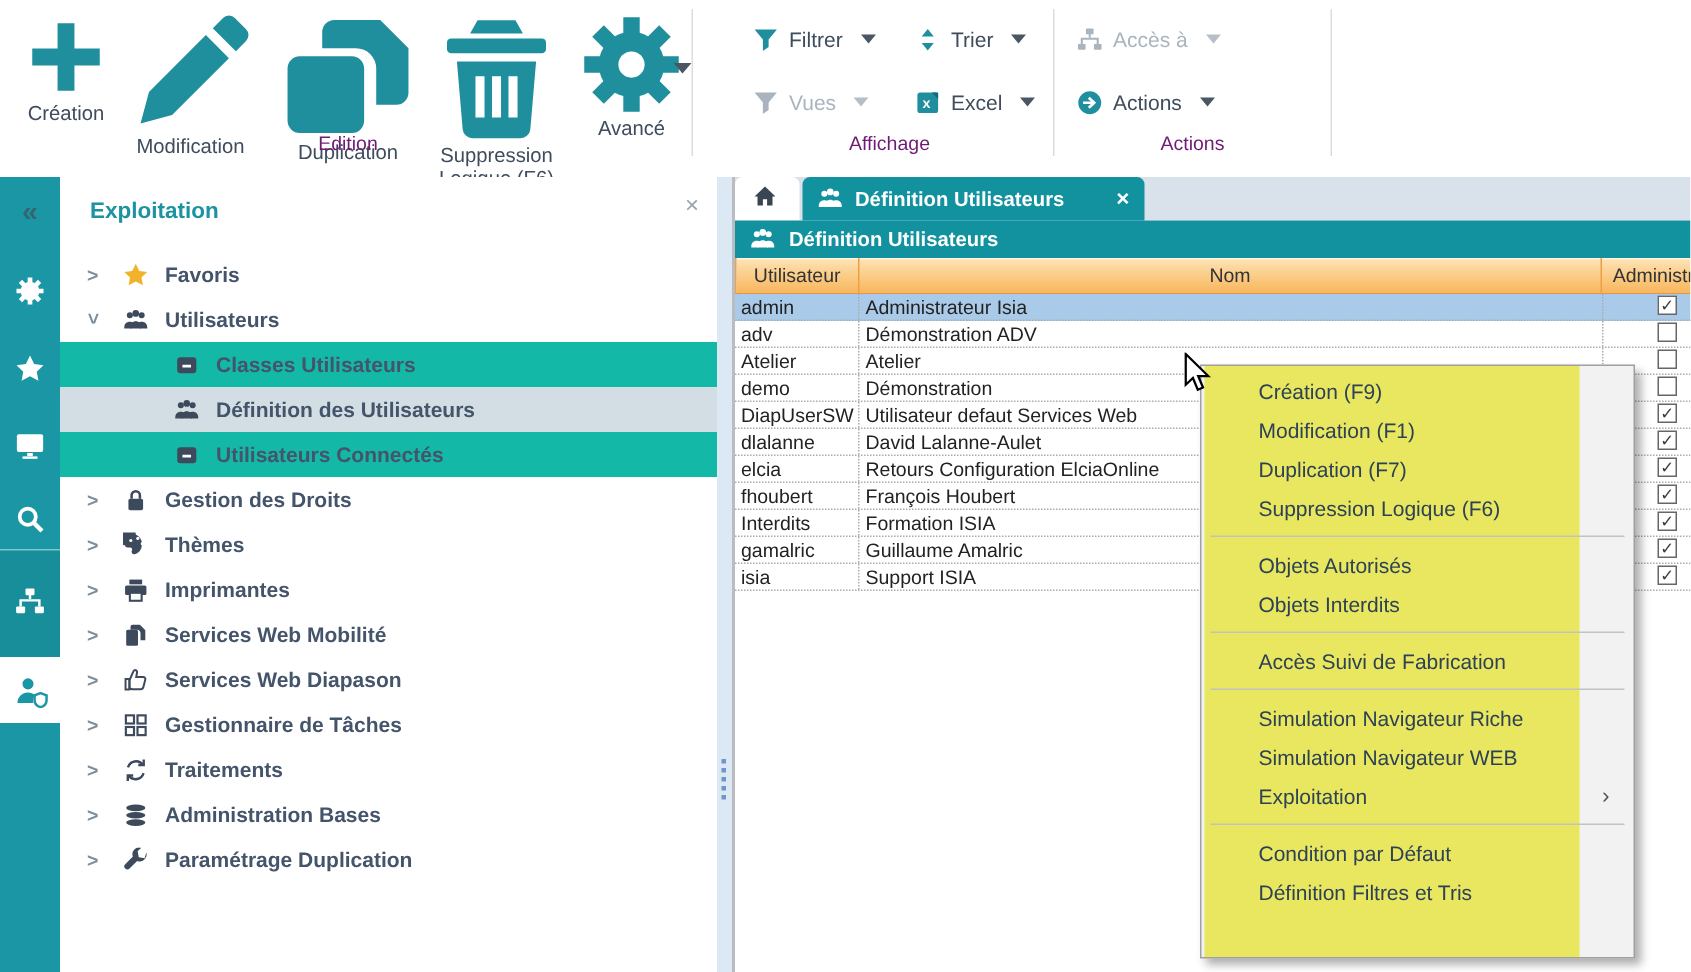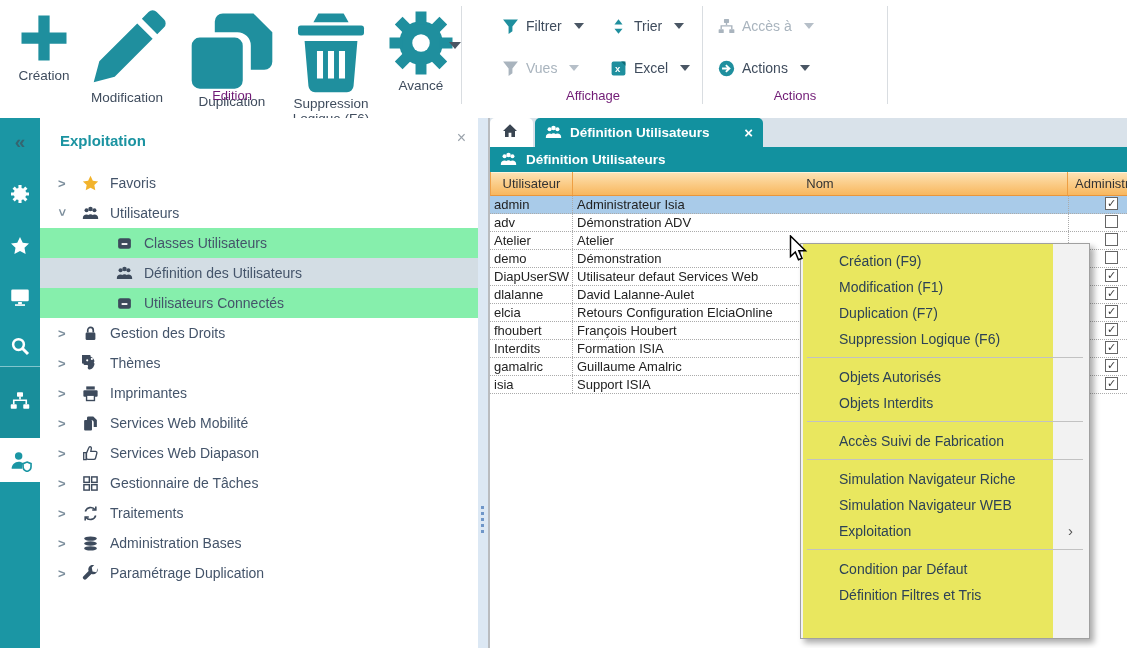--- a/index.html
+++ b/index.html
@@ -29,22 +29,22 @@
   .rail-active svg{width:22px;height:22px}
   
   #navpanel{position:absolute;left:40px;top:118px;width:438px;height:530px;background:#fff;}
   #nav-title{position:absolute;left:20px;top:14px;font-size:15px;font-weight:bold;color:#1b93a1;}
   #nav-close{position:absolute;right:12px;top:12px;font-size:16px;color:#9aa2ab;line-height:16px;}
   #tree{position:absolute;left:0;top:50px;width:438px;}
   .trow{position:relative;height:30px;display:flex;align-items:center;font-size:14px;color:#44546a;}
   .trow .chev{position:absolute;left:18px;width:12px;font-size:13px;font-weight:600;color:#7c8e9c;}
   .trow .chev.exp{transform:rotate(90deg);transform-origin:40% 50%;}
   .trow .ticon{position:absolute;left:42px;width:17px;height:17px;color:#3d4a5c;}
-  .trow .tlabel{position:absolute;left:70px;white-space:nowrap;}
-  .trow.child{background:#86efac;}
+  .trow .tlabel{position:absolute;left:70px;white-space:nowrap;font-weight:bold;}
+  .trow.child{background:#14b8a6;}
   .trow.child .ticon{left:76px}.trow.child .tlabel{left:104px}
   .trow.selected{background:#d3dde4;}
   .gold{color:#f2b32c !important}
   
   #splitter{position:absolute;left:478px;top:118px;width:10px;height:530px;background:#dce8f4;}
   #splitter .grip{position:absolute;left:3px;top:388px;width:4px;display:flex;flex-direction:column;gap:3px;}
   #splitter .grip i{width:3px;height:3px;background:#6f96c8;display:block;}
   #splitter-line{position:absolute;left:488px;top:118px;width:2px;height:530px;background:#b9bcc0;}
   
   #tabstrip{position:absolute;left:490px;top:118px;width:637px;height:29px;background:#d9e2ea;}

